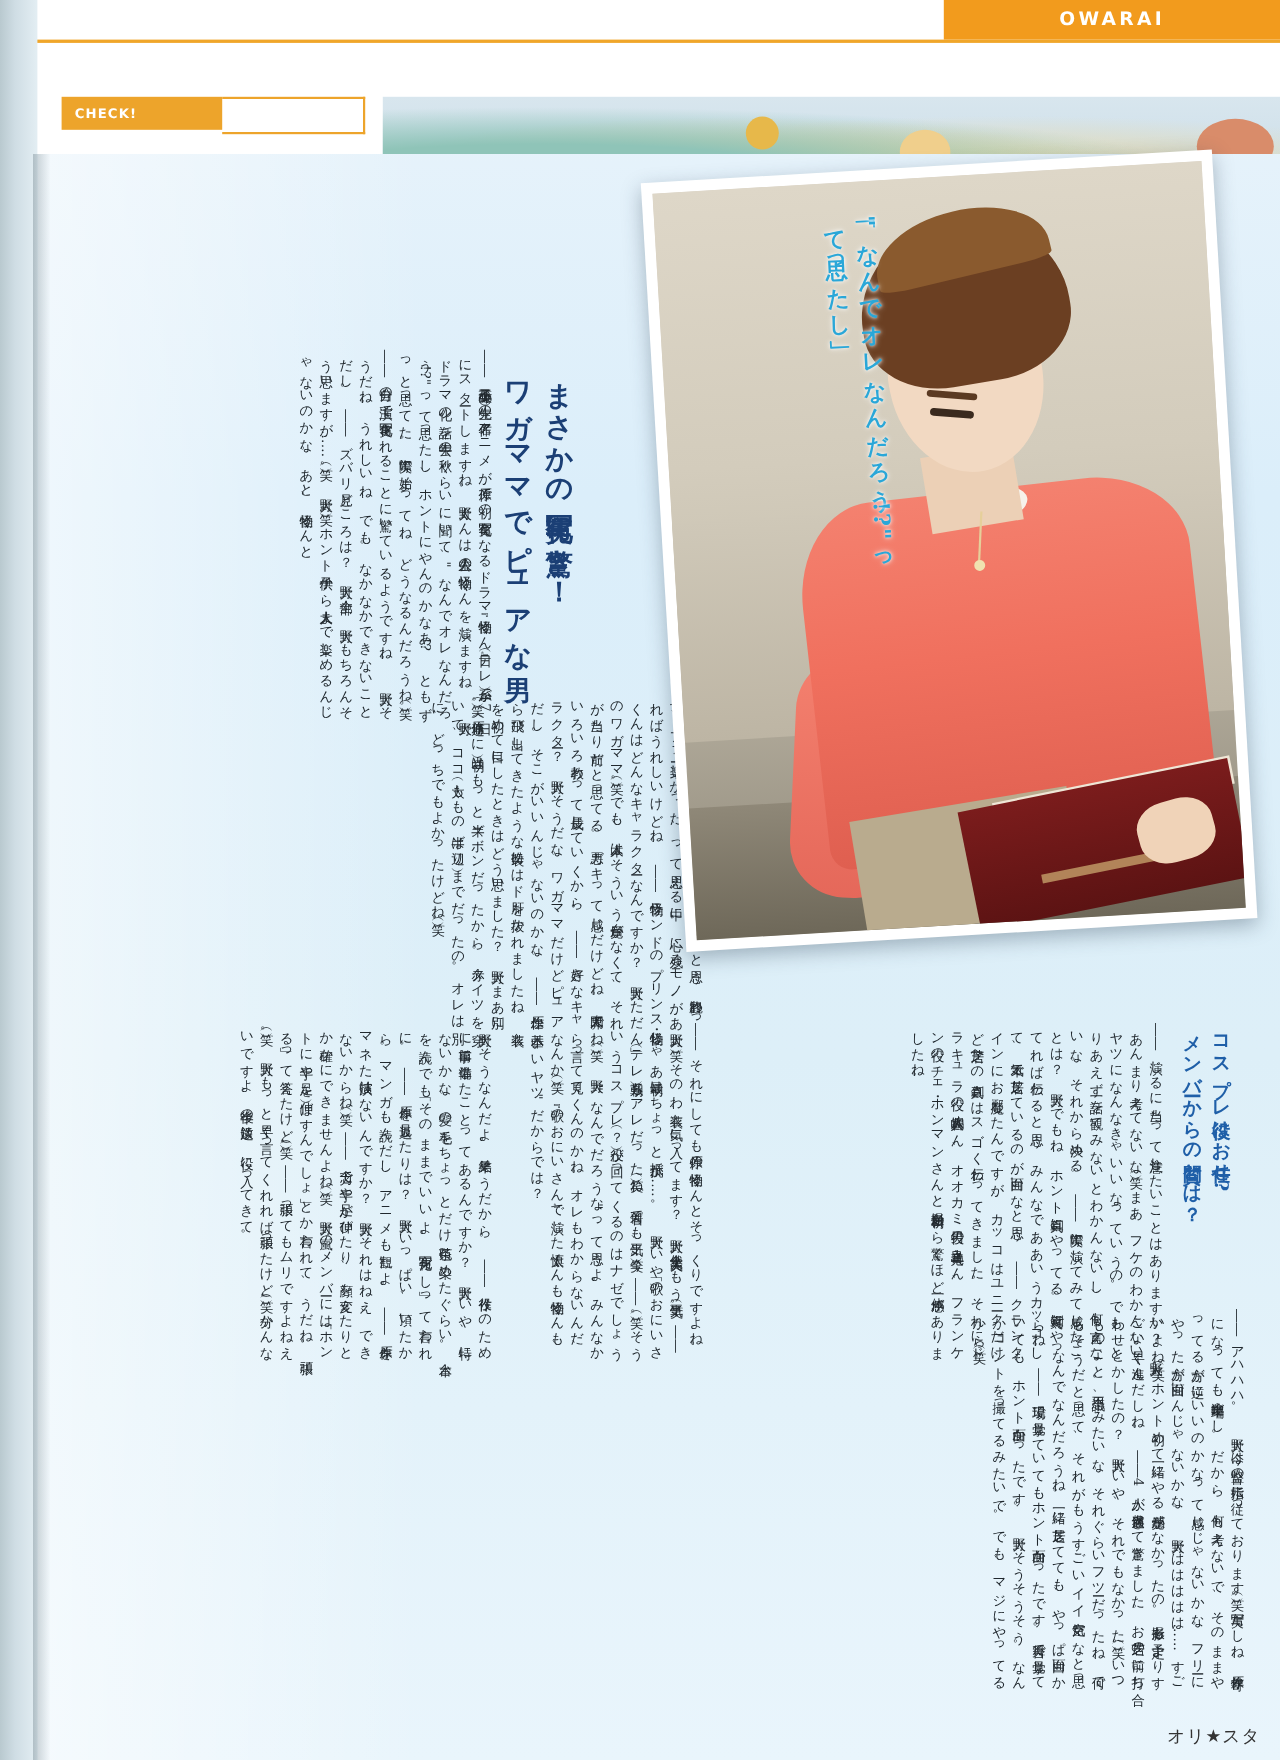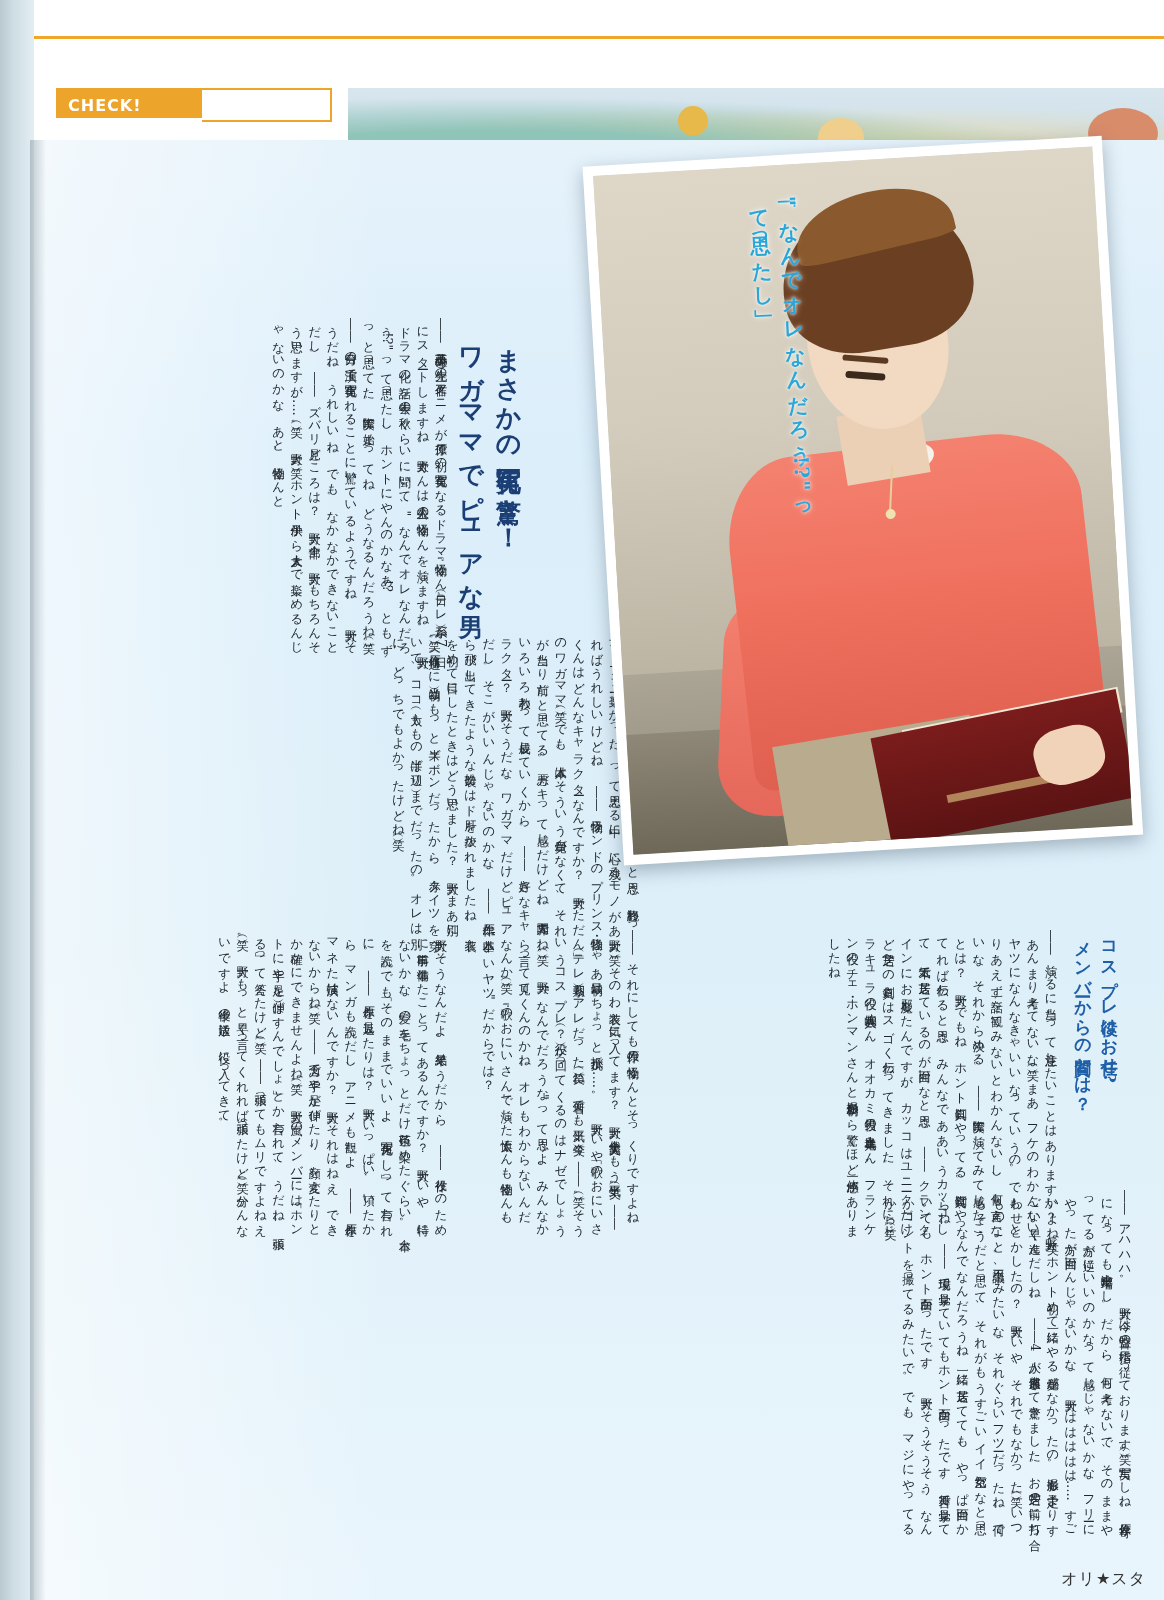--- a/index.html
+++ b/index.html
@@ -42,21 +42,21 @@
   }
   .orange-rule{
     position:absolute;left:0;top:36px;width:1164px;height:3px;background:#f0a62a;
   }
   .check-tab{
     position:absolute;left:56px;top:88px;width:146px;height:30px;
     background:#eda42b;
   }
   .check-label{
     position:absolute;left:68px;top:96px;
-    color:#ffffff;font-size:16px;font-weight:bold;letter-spacing:1px;
+    color:#ffffff;font-size:12px;font-weight:bold;letter-spacing:1px;
   }
   .check-outline{
     position:absolute;left:202px;top:88px;width:128px;height:30px;
     border:2px solid #eda42b;border-left:none;
   }
   .topphoto{
     position:absolute;left:348px;top:88px;width:816px;height:52px;
     background:
       radial-gradient(ellipse at 18% 120%, #8fc4b8 0%, #8fc4b8 22%, rgba(143,196,184,0) 60%),
       radial-gradient(ellipse at 40% 160%, #f0c86a 0%, rgba(240,200,106,0) 55%),
@@ -183,20 +183,23 @@
     background:linear-gradient(to right, rgba(255,255,255,.55), rgba(255,255,255,0) 55%);
     pointer-events:none;z-index:2;
   }
 </style>
 </head>
 <body>
 
 <div id="page">
 
   <div class="topband">
+    <div class="owarai-tab">
+      <span>OWARAI</span>
+    </div>
     <div class="orange-rule"></div>
     <div class="check-tab"></div>
     <div class="check-label">CHECK!</div>
     <div class="check-outline"></div>
     <div class="topphoto">
       <div class="tp-dot" style="left:330px;top:18px;width:30px;height:30px;background:#e7b84a;"></div>
       <div class="tp-dot" style="left:470px;top:30px;width:46px;height:40px;background:#f0cf8c;"></div>
       <div class="tp-dot" style="left:740px;top:20px;width:70px;height:50px;background:#d98c6a;"></div>
     </div>
   </div>

